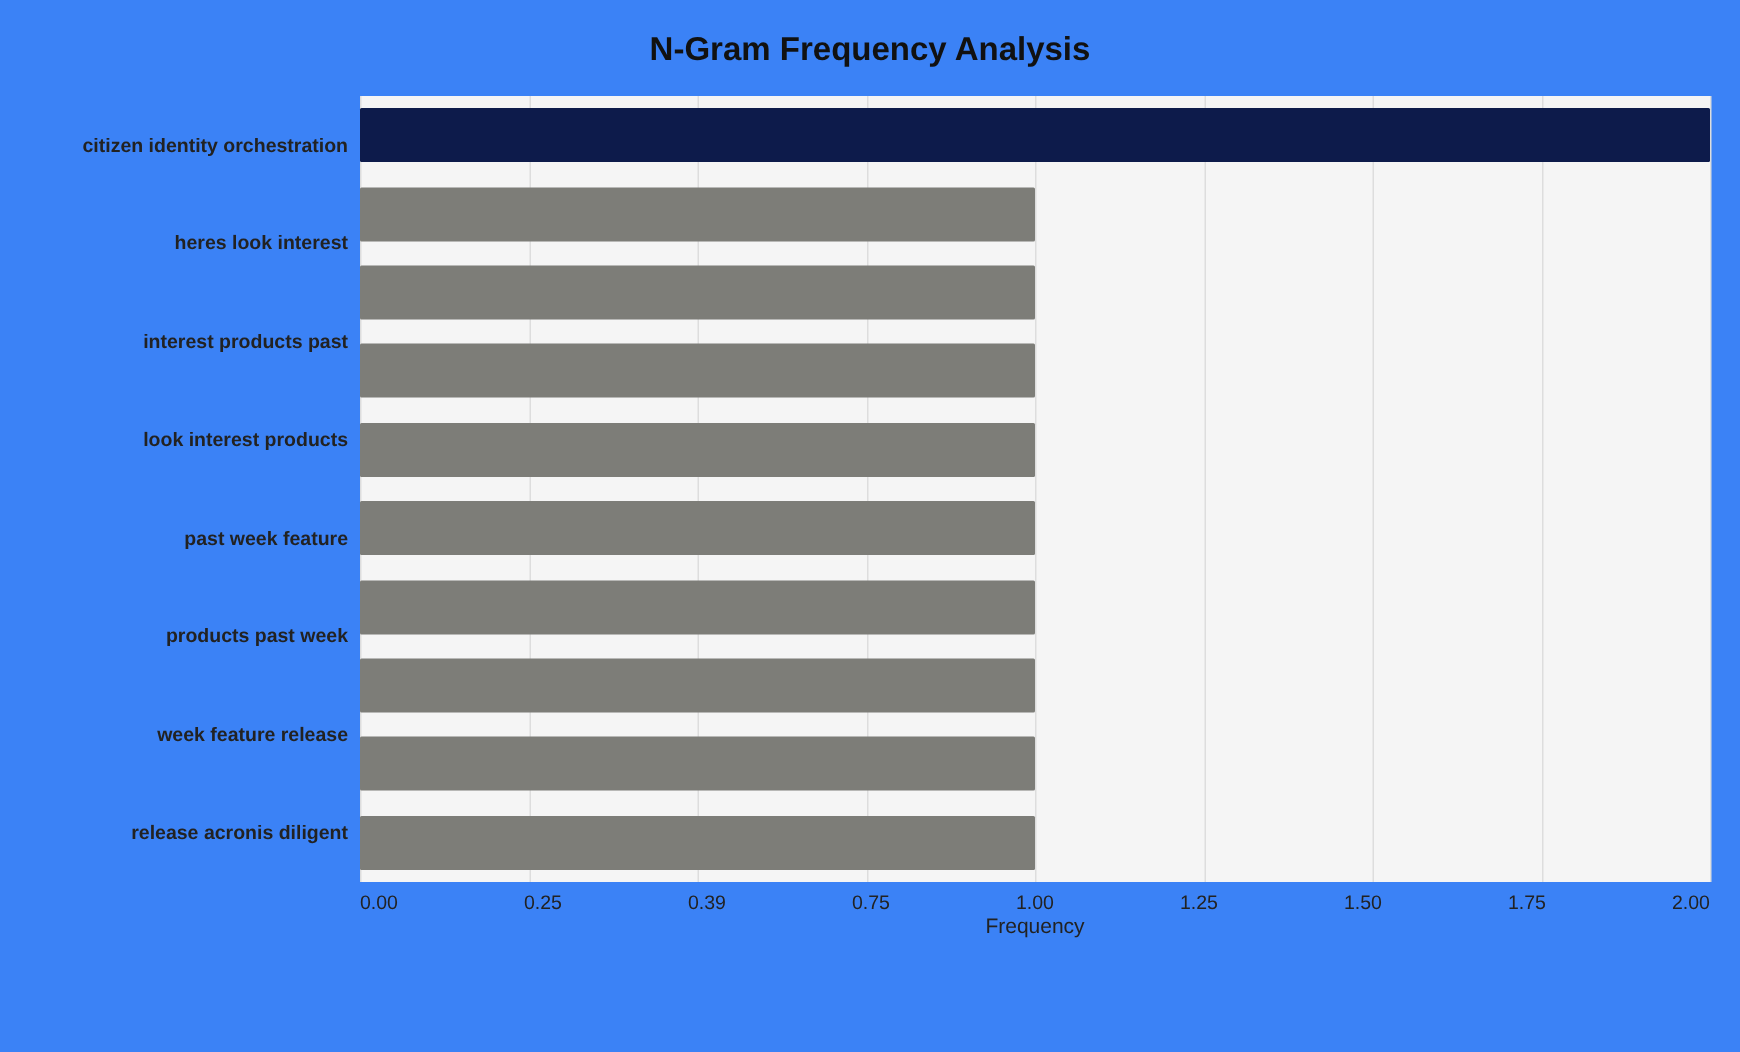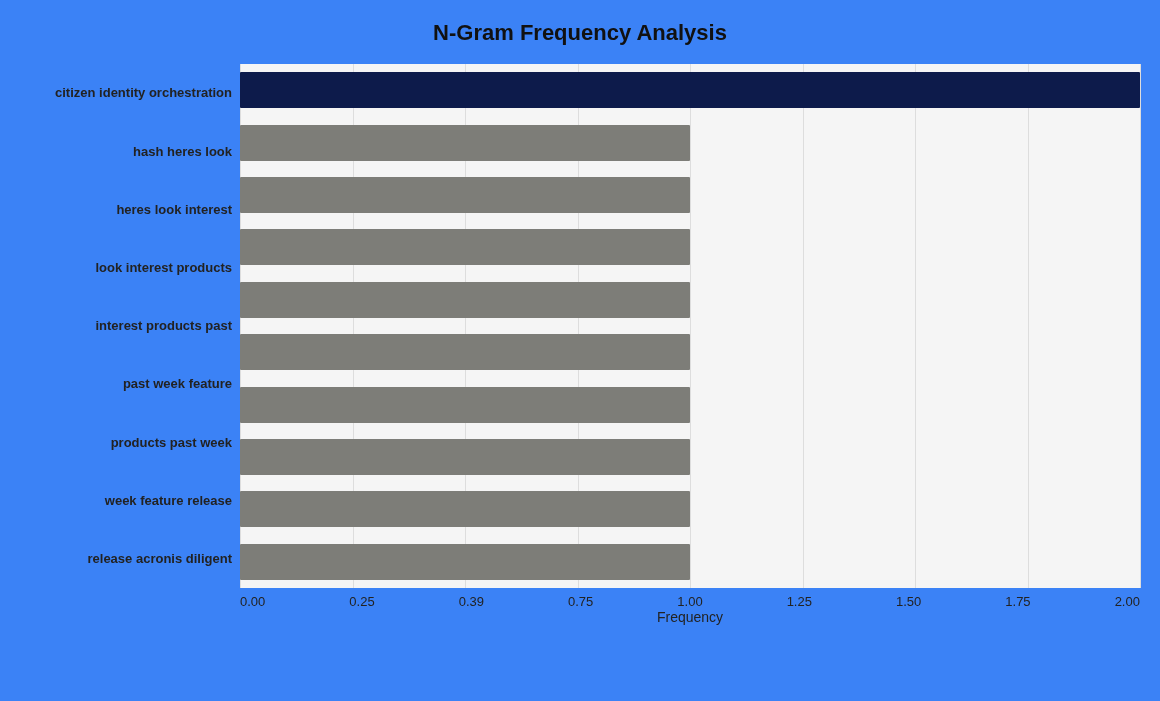--- a/index.html
+++ b/index.html
@@ -123,24 +123,23 @@
   </style>
 </head>
 <body>
 
 <div class="chart-container">
   <div class="chart-title">N-Gram Frequency Analysis</div>
   <div class="chart-area">
     <div class="bars-section">
       <div class="y-labels" id="y-labels-container">
           <div class="y-label">citizen identity orchestration</div>
-          <div class="y-label">hash heres look</div>
           <div class="y-label">heres look interest</div>
+          <div class="y-label">interest products past</div>
           <div class="y-label">look interest products</div>
-          <div class="y-label">interest products past</div>
           <div class="y-label">past week feature</div>
           <div class="y-label">products past week</div>
           <div class="y-label">week feature release</div>
           <div class="y-label">release acronis diligent</div>
         </div>
       <div class="bars-and-grid" id="bars-grid-container">
         <div class="grid-lines" id="grid-lines-container">
             <div class="grid-line" style="left: 0%;"></div>
             <div class="grid-line" style="left: 12.5%;"></div>
             <div class="grid-line" style="left: 25%;"></div>

